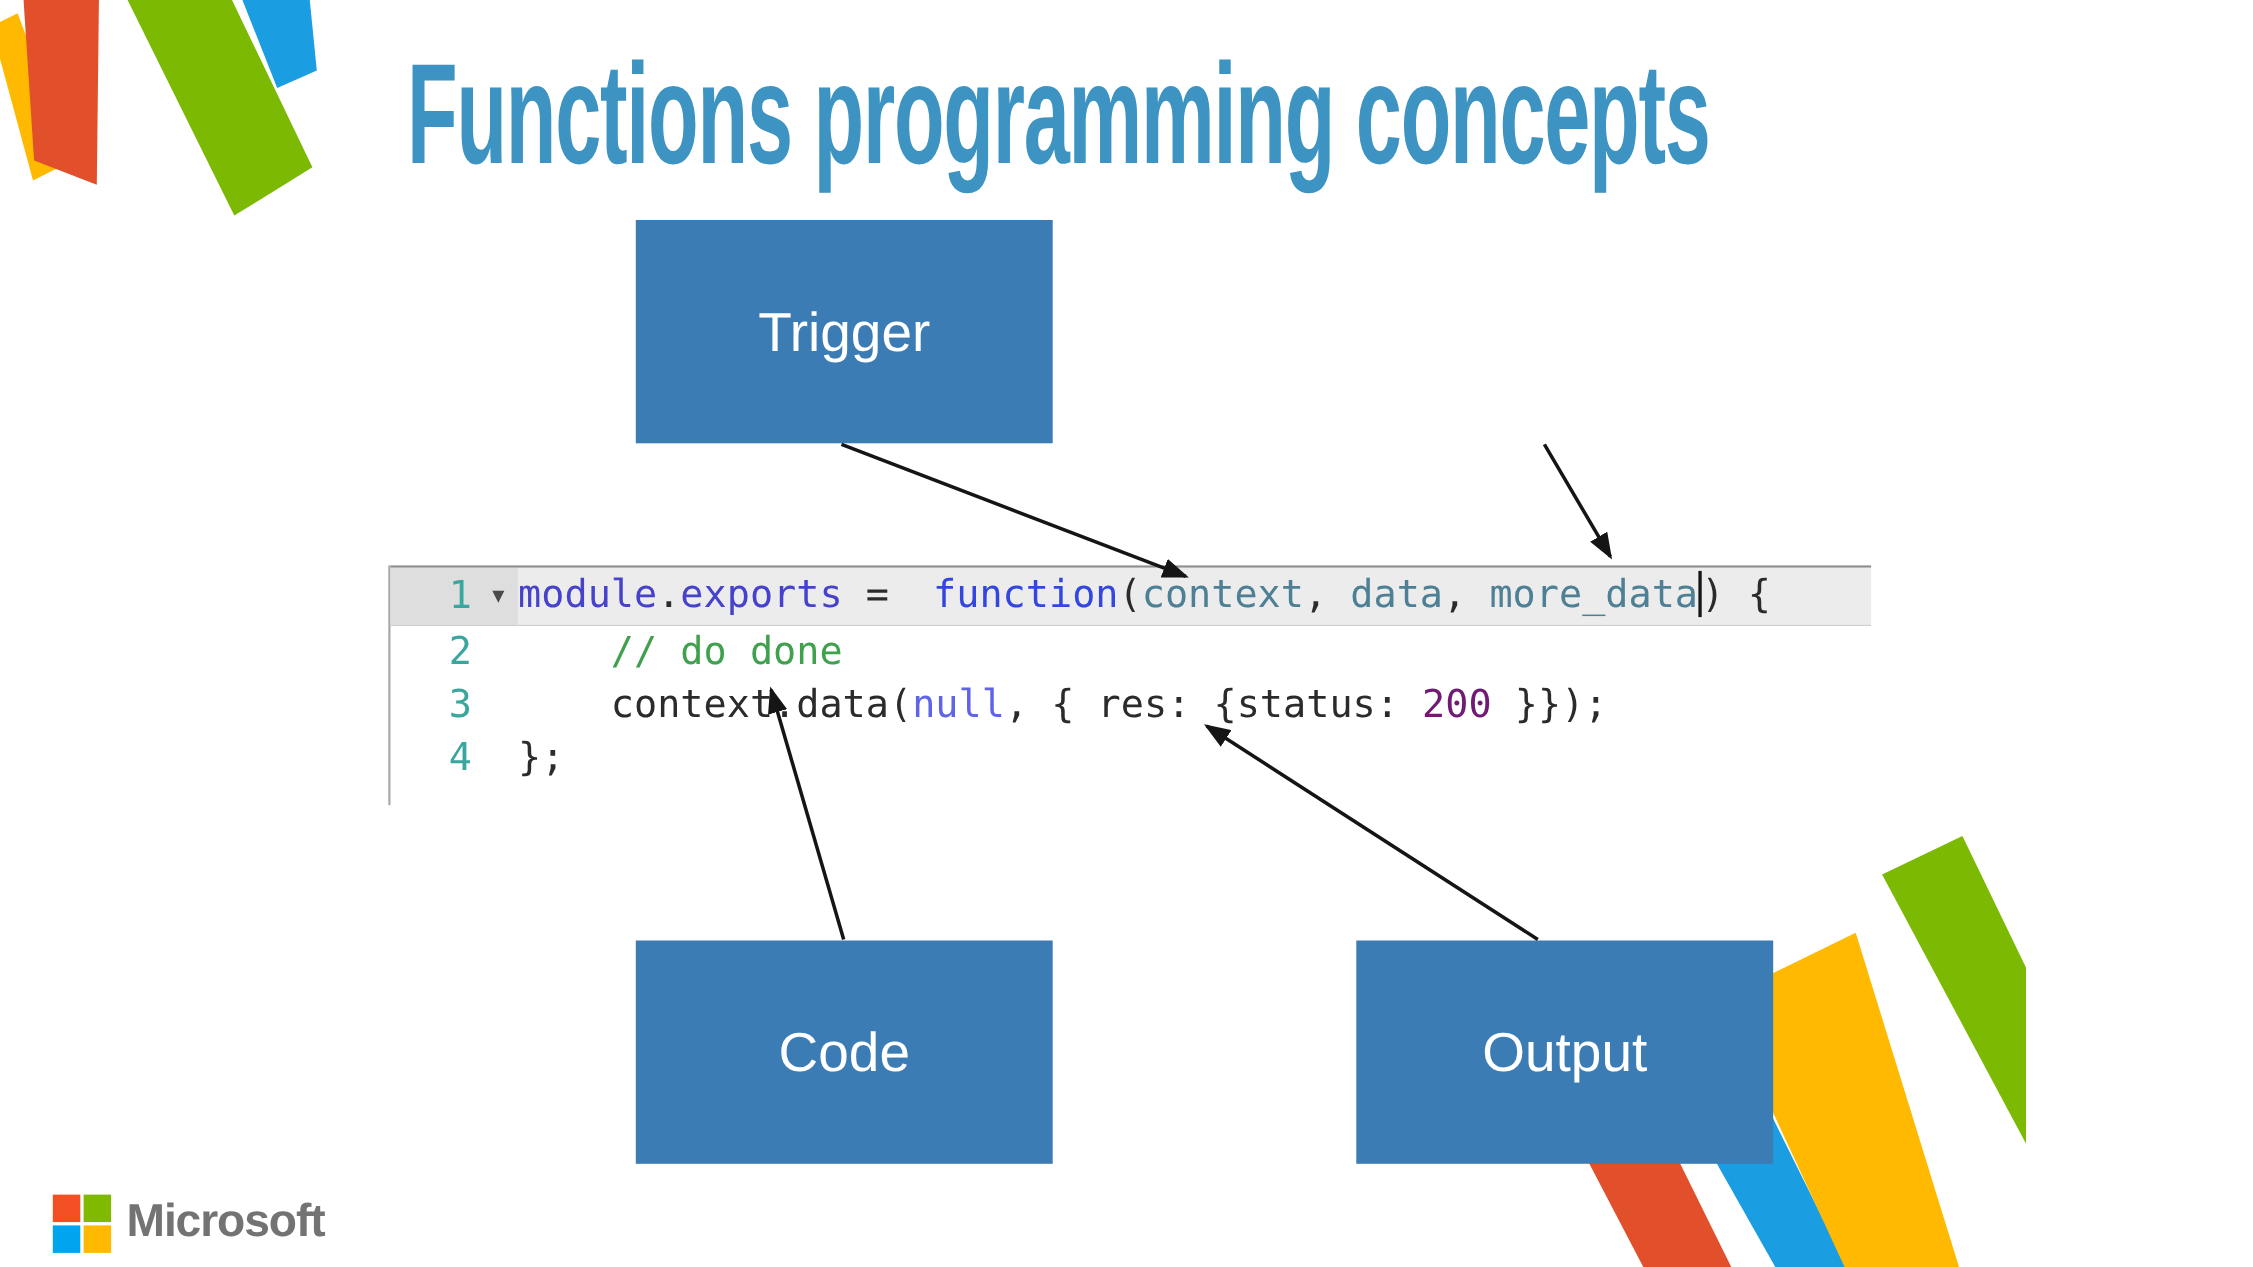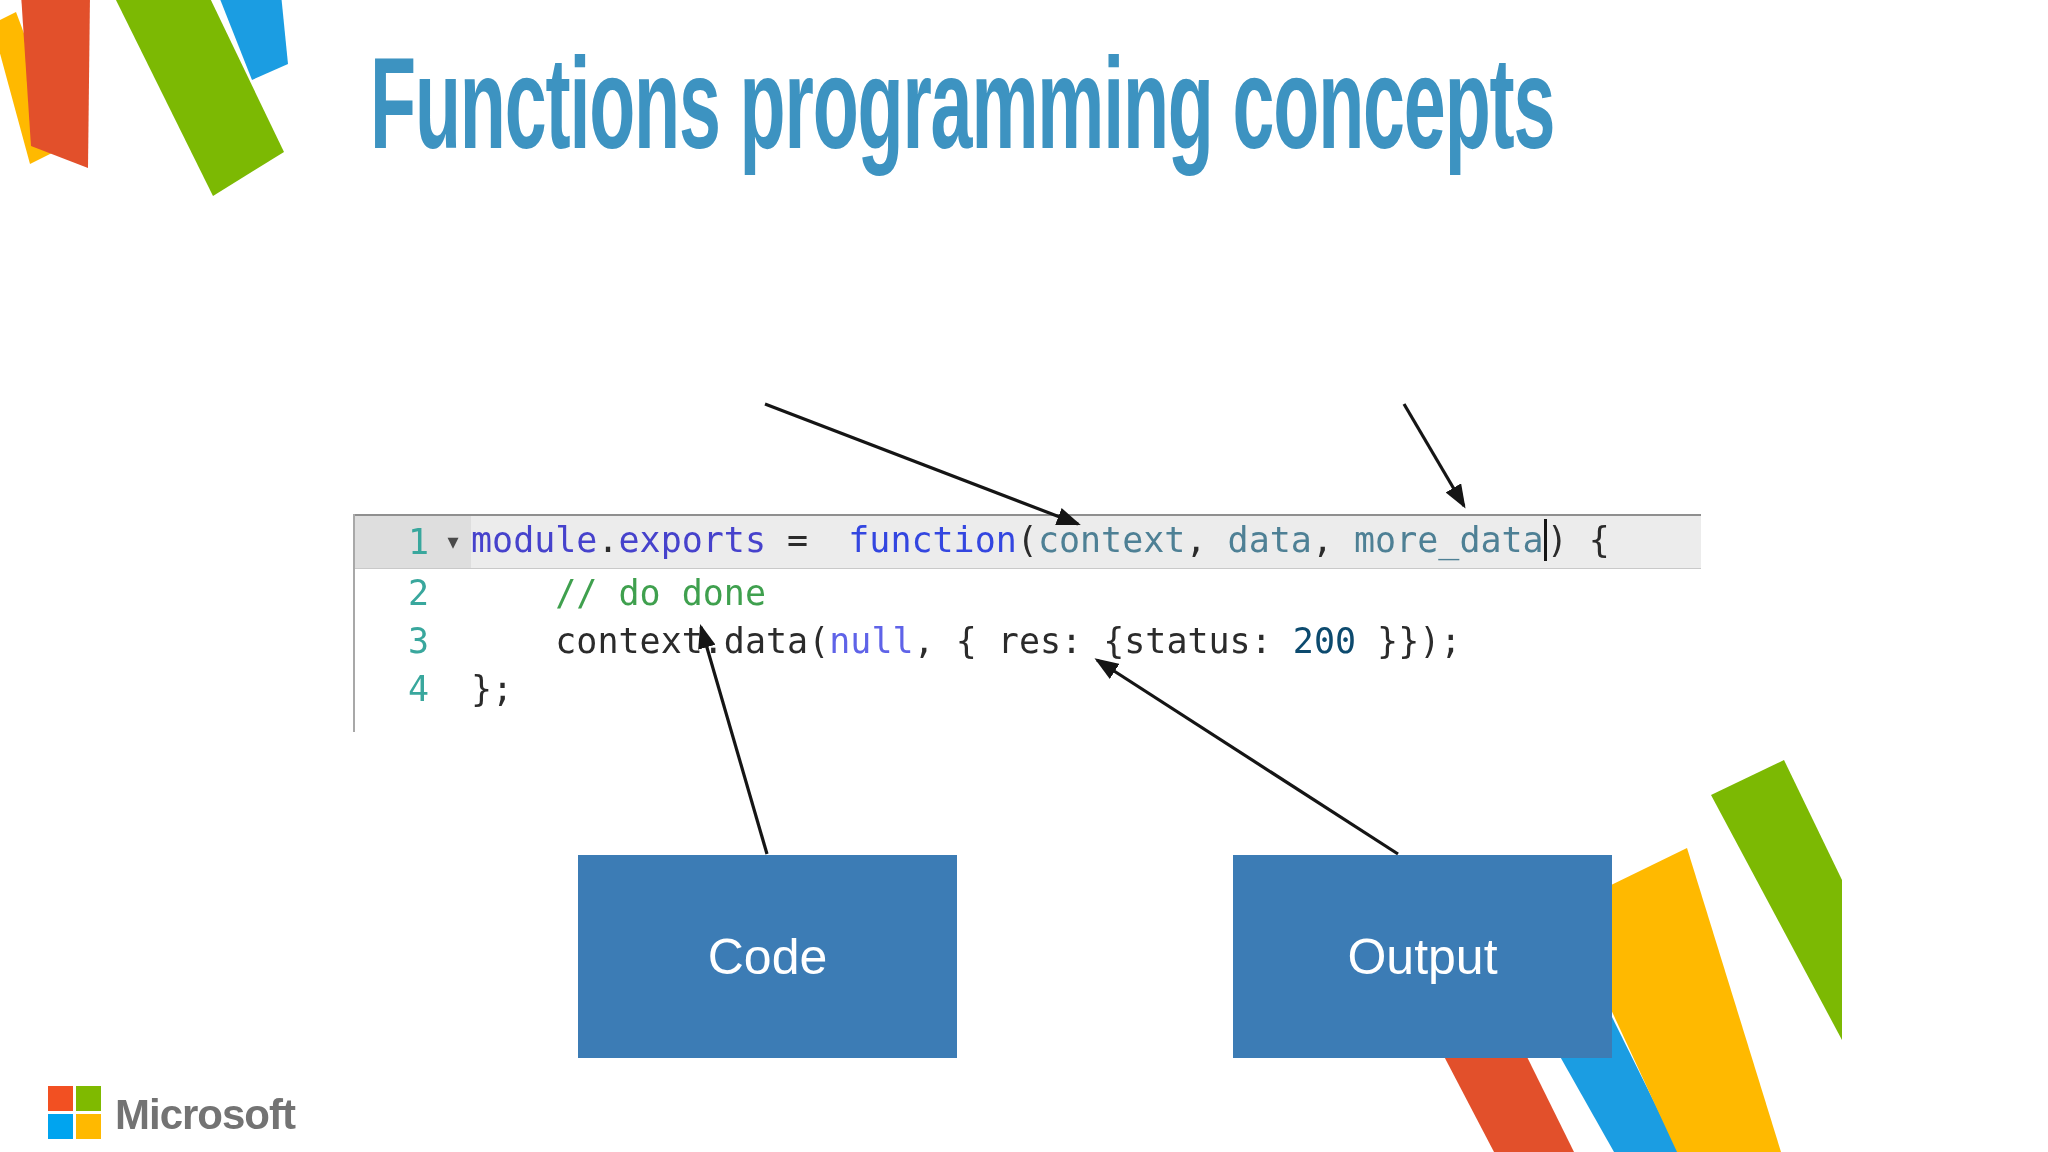--- a/index.html
+++ b/index.html
@@ -42,26 +42,26 @@
   }
   .ln-num{width:80px;flex:0 0 80px;text-align:right;color:#39a79d;padding-right:6px;box-sizing:border-box;}
   .ln-fold{width:36px;flex:0 0 36px;text-align:center;color:#4a4a4a;font-size:22px;font-family:"DejaVu Sans",sans-serif;}
   .ln-text{white-space:pre;}
   .tk-plain{color:#2b2b2b;}
   .tk-prop{color:#4642cc;}
   .tk-kw{color:#3346e0;margin-left:19px;}
   .tk-param{color:#4e8095;}
   .tk-comment{color:#3fa04e;}
   .tk-null{color:#5f63e8;}
-  .tk-num{color:#0c4a6e;}
+  .tk-num{color:#701a75;}
   .tk-cursor{display:inline-block;width:3px;height:42px;background:#151515;vertical-align:middle;transform:translateY(-2px);}
   
   #arrow-layer{position:absolute;left:0;top:0;width:2048px;height:1152px;pointer-events:none;}
   
-  #ms-logo{position:absolute;left:48px;top:1086px;display:flex;align-items:flex-end;}
+  #ms-logo{position:absolute;left:48px;top:1086px;display:flex;align-items:flex-start;}
   #ms-squares{display:grid;grid-template-columns:25px 25px;grid-template-rows:25px 25px;gap:3px;}
   .ms-sq{width:25px;height:25px;}
   #ms-sq-red{background:#f25022;}
   #ms-sq-green{background:#7fba00;}
   #ms-sq-blue{background:#00a4ef;}
   #ms-sq-yellow{background:#ffb900;}
   #ms-wordmark{margin-left:14px;color:#737373;font-size:42px;font-weight:bold;letter-spacing:-1px;}
 </style>
 </head>
 <body>
@@ -77,20 +77,23 @@
 
   <svg id="deco-bottom-right" class="deco" width="448" height="462" viewBox="0 0 448 462">
     <polygon fill="#e2502b" points="30,328 97,294 180,462 100,462"></polygon>
     <polygon fill="#1b9de2" points="155,347 216,323 285,462 220,462"></polygon>
     <polygon fill="#ffb900" points="170,218 293,158 387,462 283,462"></polygon>
     <polygon fill="#7cb903" points="317,105 390,70 448,190 448,350"></polygon>
   </svg>
 
   <div id="page-title">Functions programming concepts</div>
 
+  <div id="box-trigger" class="concept-box">
+    <span>Trigger</span>
+  </div>
   <div id="box-code" class="concept-box">
     <span>Code</span>
   </div>
   <div id="box-output" class="concept-box">
     <span>Output</span>
   </div>
 
   <div id="code-editor">
     <div id="editor-lines">
         <div class="ed-row row-active">

